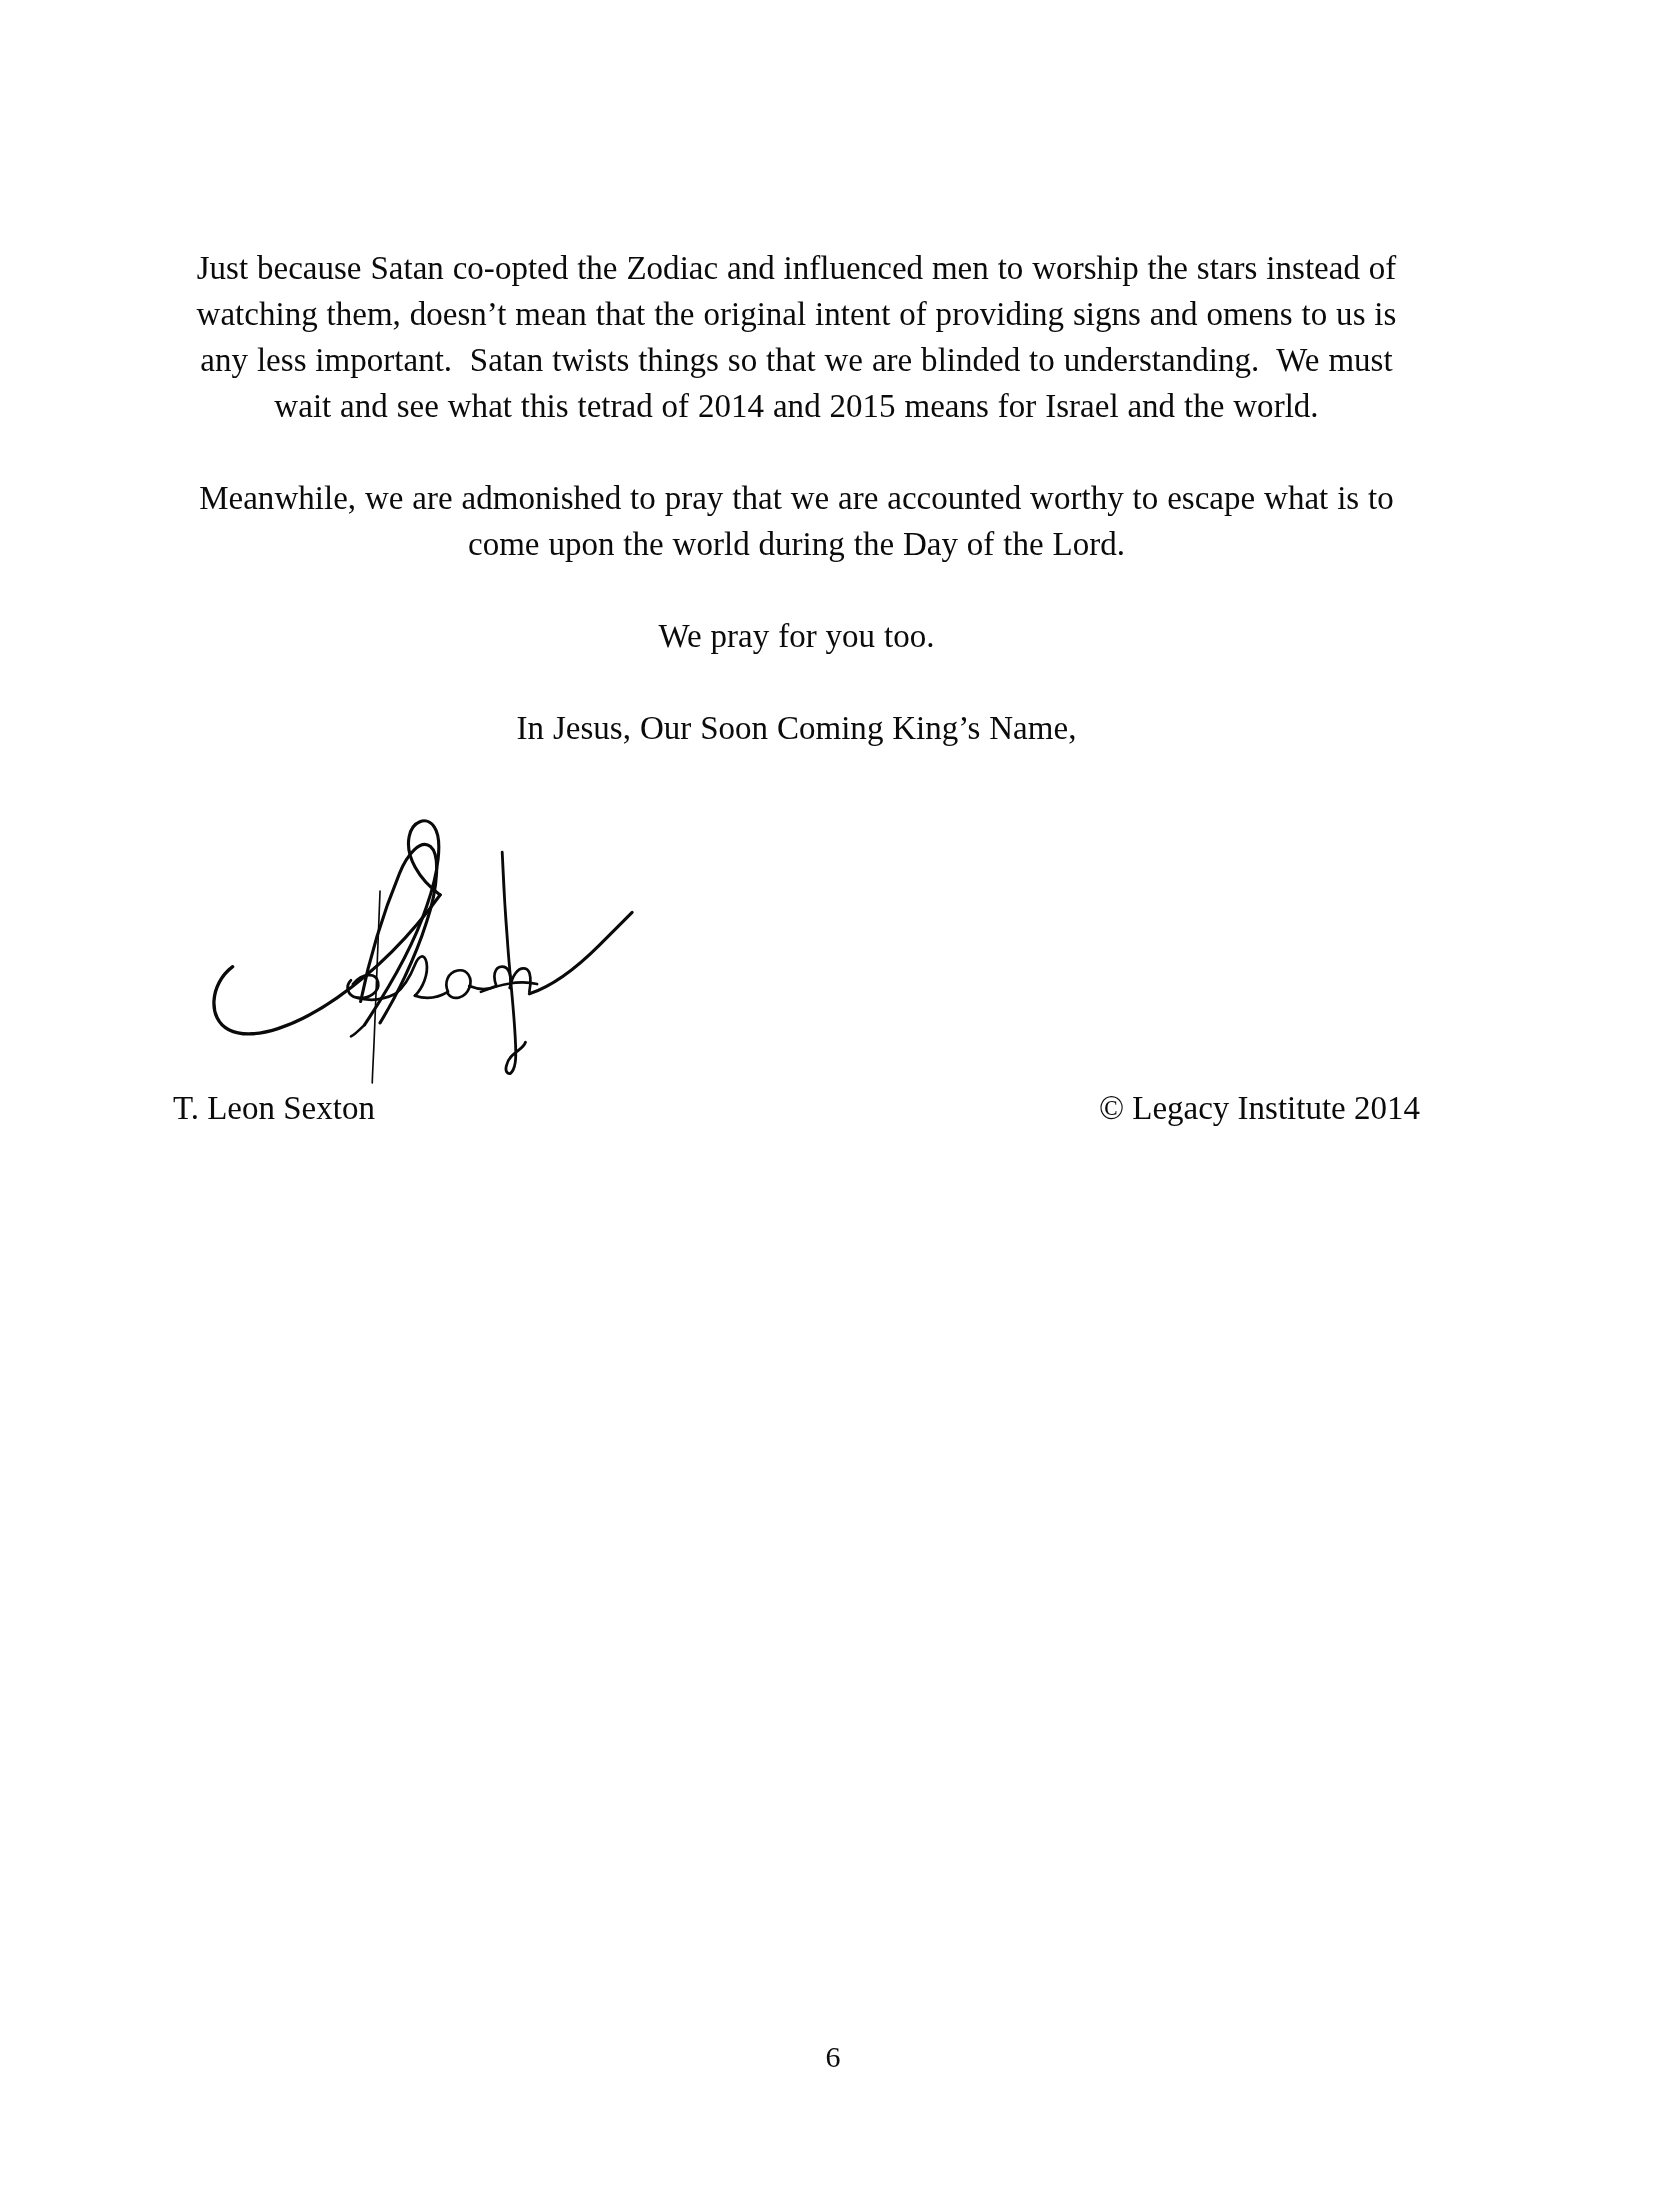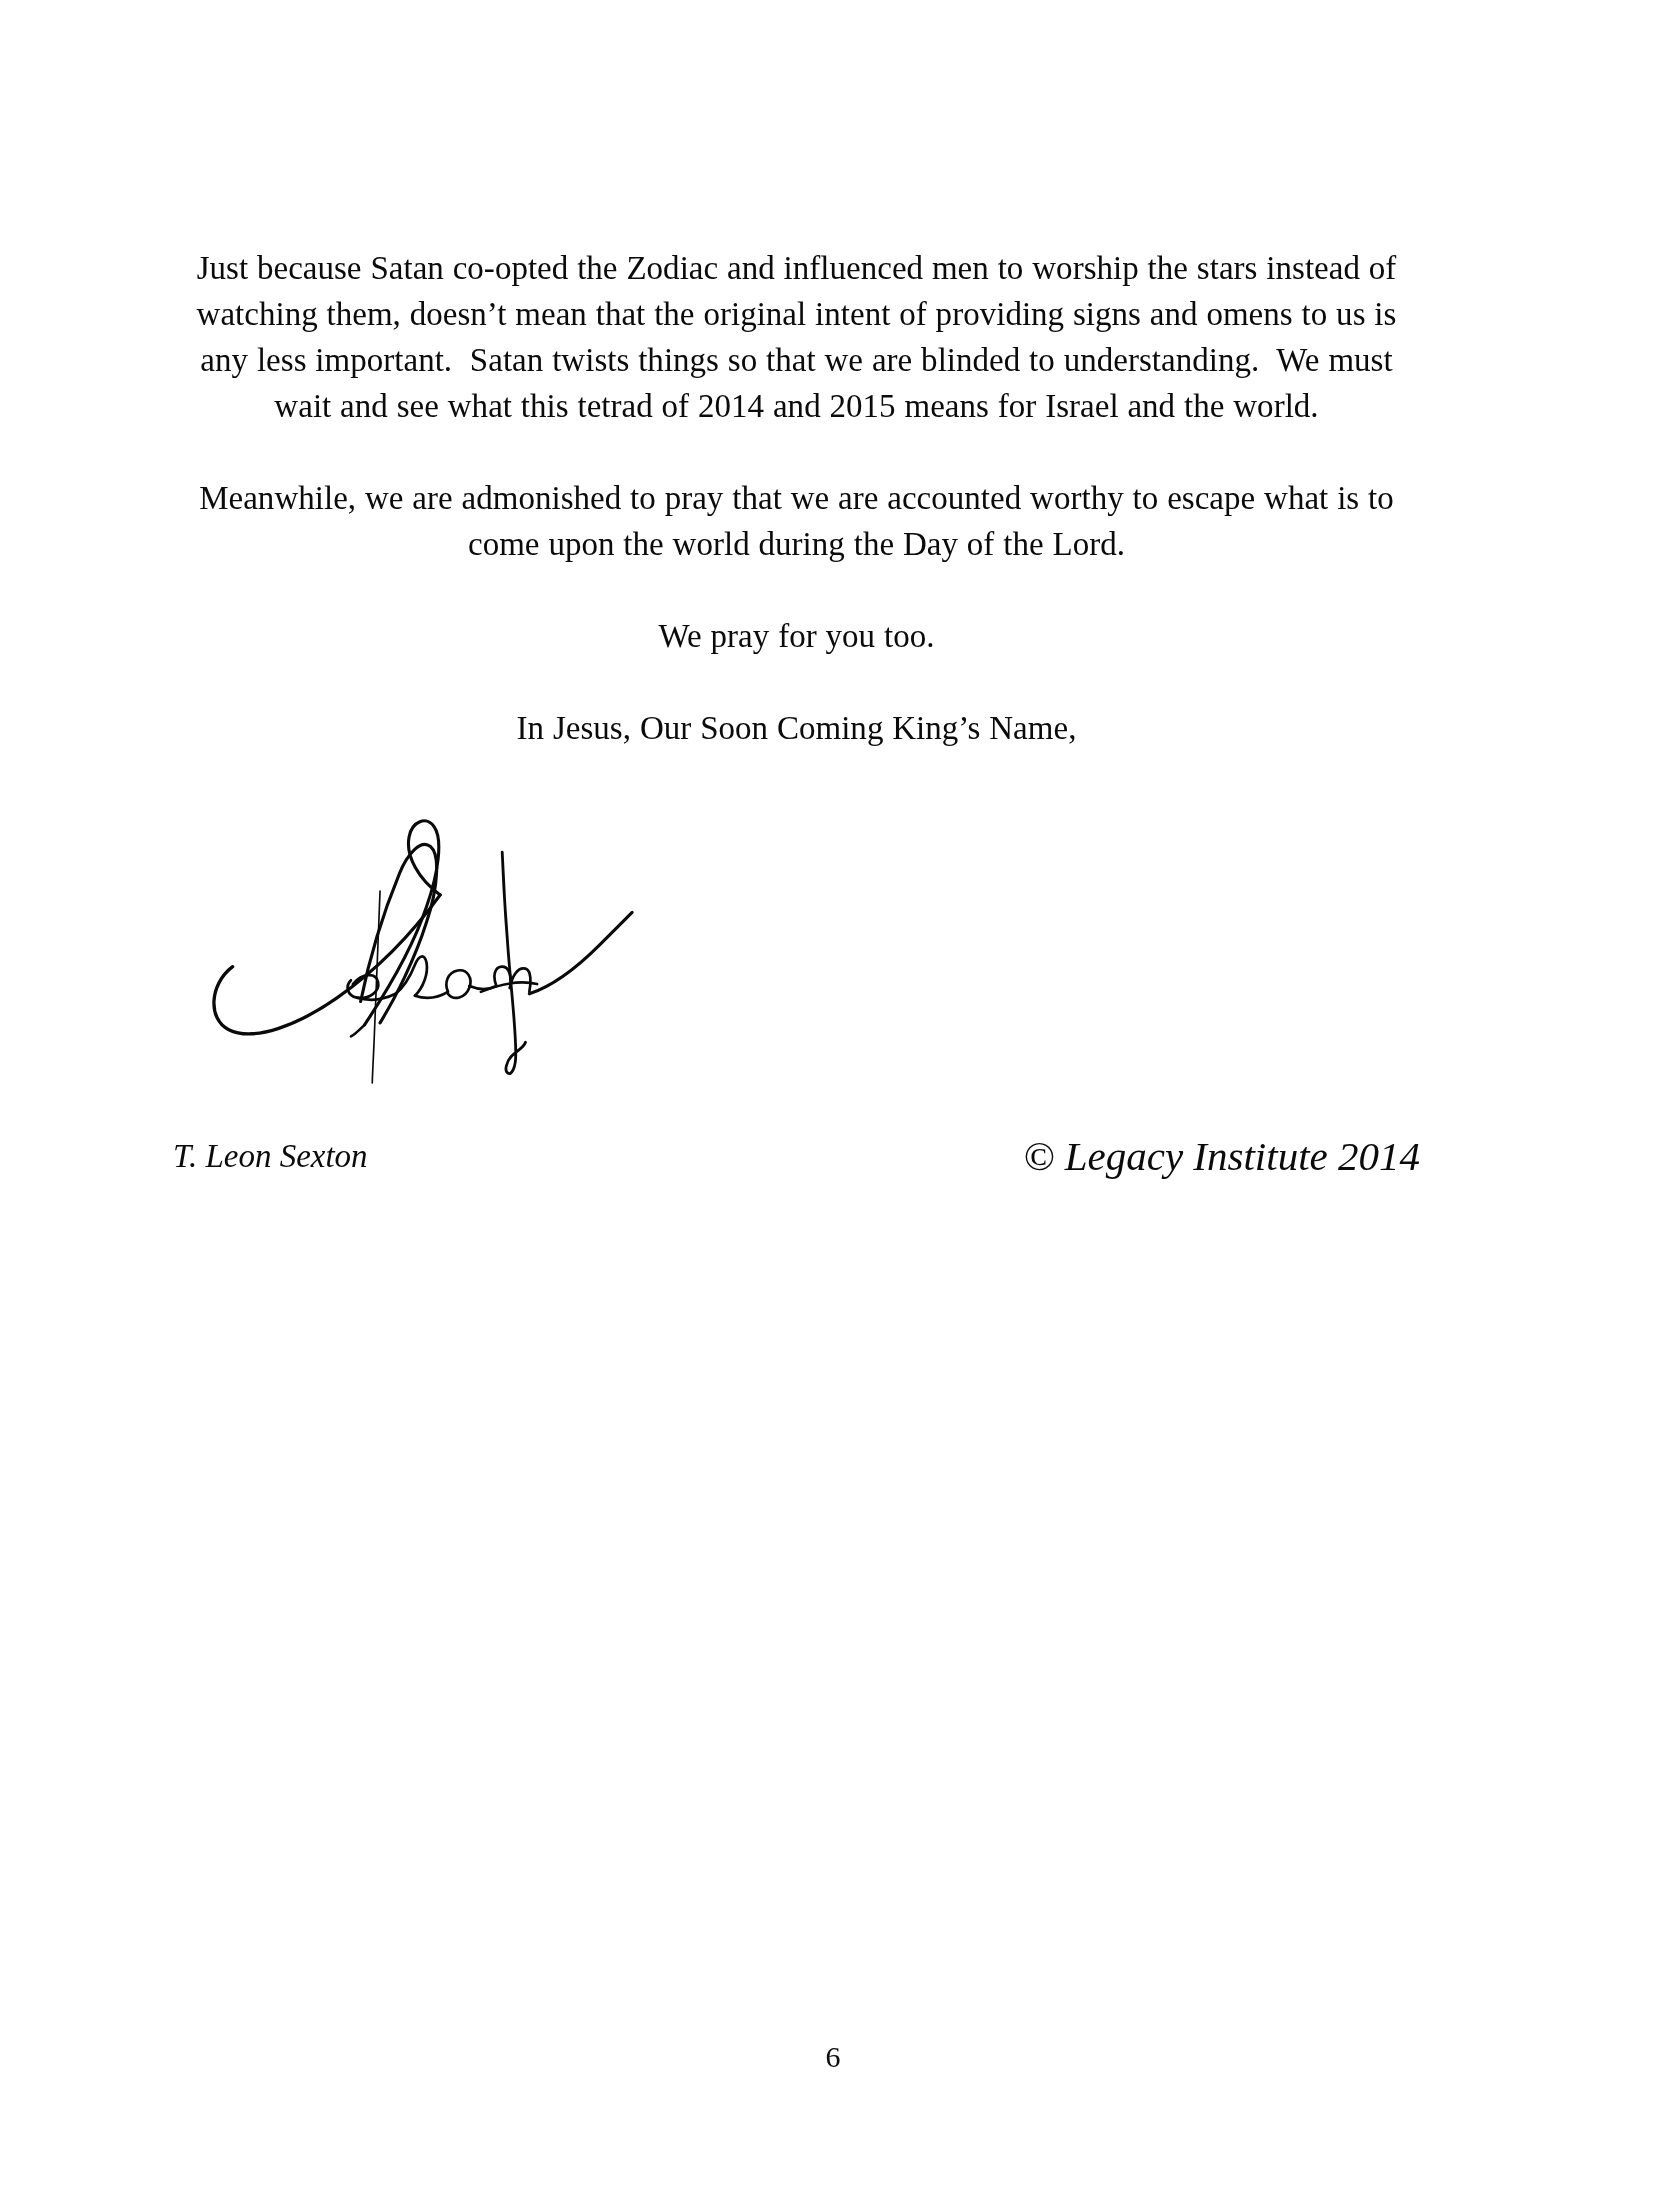--- a/index.html
+++ b/index.html
@@ -52,40 +52,39 @@
   .signature-wrap svg {
     display: block;
     width: 446px;
     height: 291px;
   }
 
   
   .sig-row {
     position: absolute;
     left: 173px;
-    top: 1133px;
+    top: 1085px;
     width: 1247px;
     height: 47px;
-    font-style: italic;
   }
 
   .sig-name {
     position: absolute;
     left: 0;
     top: 0;
     font-size: 33px;
     line-height: 46px;
     white-space: nowrap;
   }
 
   .sig-copyright {
     position: absolute;
     right: 0;
     top: 0;
-    font-size: 41px;
+    font-size: 33px;
     line-height: 46px;
     white-space: nowrap;
   }
 
   
   .page-number {
     position: absolute;
     left: 0;
     top: 2038px;
     width: 1666px;

